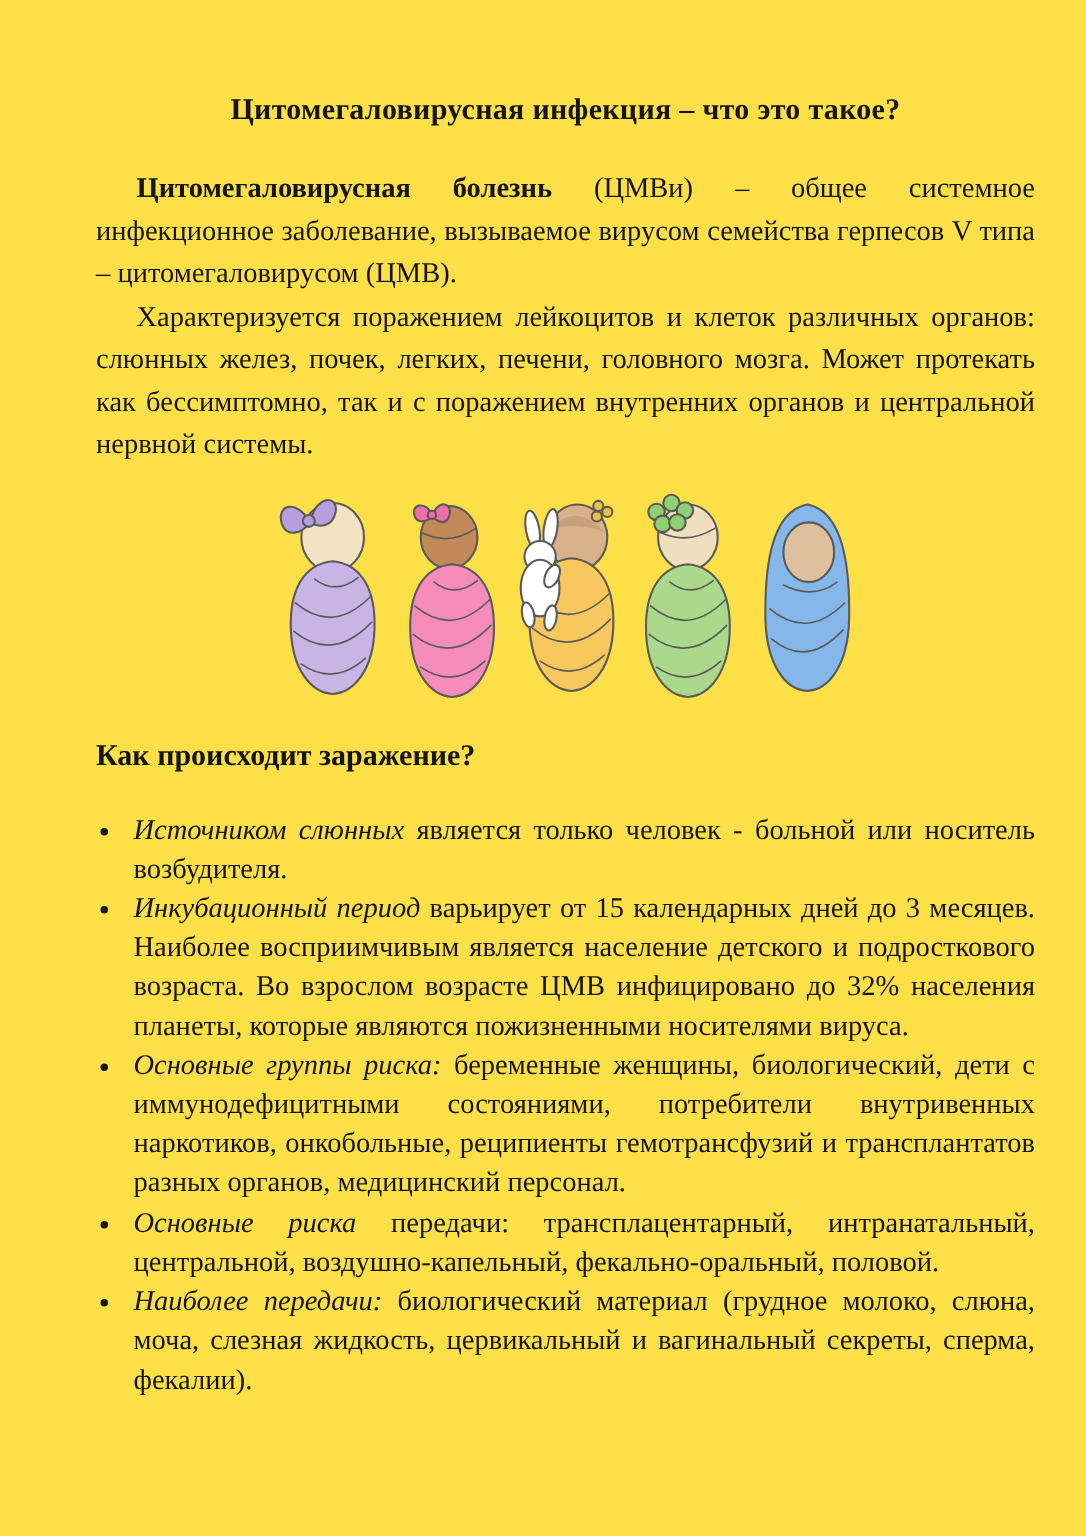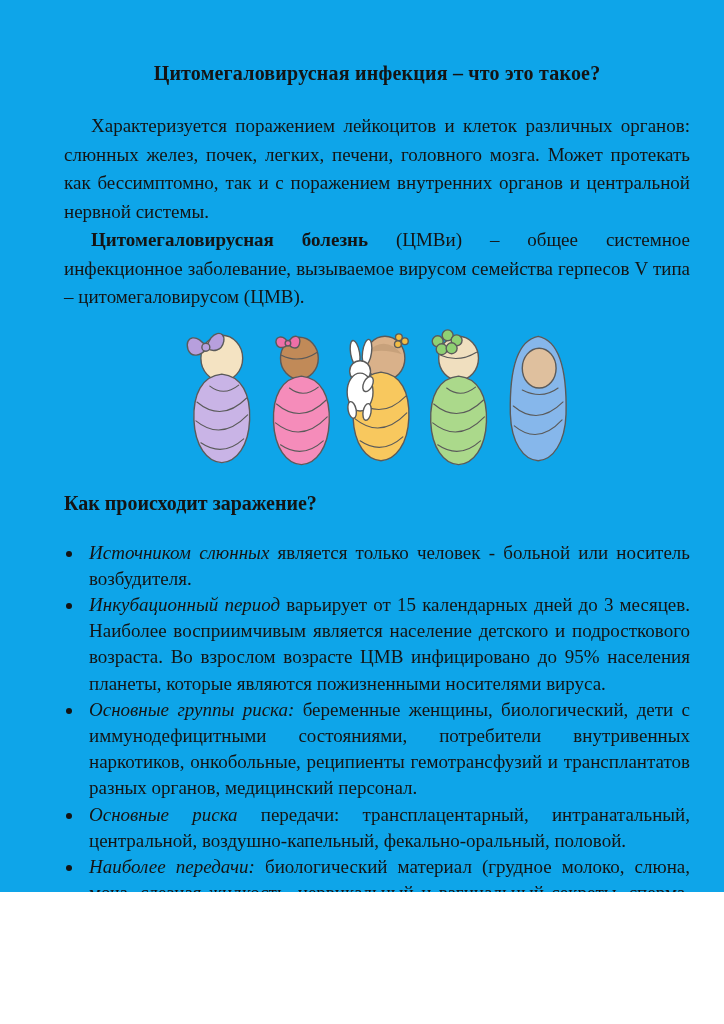--- a/index.html
+++ b/index.html
@@ -1,19 +1,19 @@
 <!DOCTYPE html>
 <html lang="ru"><head>
 <meta charset="utf-8">
 <style>
   html,body{margin:0;padding:0;background:#ffffff;}
   .page{
-    width:724px;height:892px;box-sizing:border-box;
+    width:724px;height:1024px;box-sizing:border-box;
     padding:62px 34px 28px 64px;
-    background:#0ea5e9;color:#141414;
+    background:#fde047;color:#141414;
     font-family:"Liberation Serif","DejaVu Serif",serif;
     overflow:hidden;
   }
   .doc-title{
     font-size:20px;font-weight:bold;text-align:center;
     margin:0 0 27px 0;letter-spacing:0.2px;
   }
   .para{
     font-size:19px;line-height:1.5;text-align:justify;
     text-indent:27px;margin:0;
@@ -33,23 +33,23 @@
   ul.bullets li{padding-left:5px;margin:0;}
   ul.bullets li i{font-style:italic;}
 </style>
 </head>
 <body>
 
 <div class="page">
 
   <h1 class="doc-title">Цитомегаловирусная инфекция – что это такое?</h1>
 
+  <p class="para"><b>Цитомегаловирусная болезнь</b><span> (ЦМВи) – общее системное инфекционное заболевание, вызываемое вирусом семейства герпесов V типа – цитомегаловирусом (ЦМВ).</span></p>
+
   <p class="para">Характеризуется поражением лейкоцитов и клеток различных органов: слюнных желез, почек, легких, печени, головного мозга. Может протекать как бессимптомно, так и с поражением внутренних органов и центральной нервной системы.</p>
-
-  <p class="para"><b>Цитомегаловирусная болезнь</b><span> (ЦМВи) – общее системное инфекционное заболевание, вызываемое вирусом семейства герпесов V типа – цитомегаловирусом (ЦМВ).</span></p>
 
   <div class="figure">
     <svg width="398" height="150" viewBox="0 0 400 150" xmlns="http://www.w3.org/2000/svg">
 
       <g transform="translate(4,2)" stroke="#5a5a5a">
         <ellipse cx="40" cy="32" rx="21" ry="23" fill="#f4e3c2"></ellipse>
         <path d="M25,22 C16,6 2,10 6,23 C9,32 19,30 25,22 Z" fill="#b79fdd"></path>
         <path d="M25,22 C28,4 44,3 42,15 C40,25 31,26 25,22 Z" fill="#b79fdd"></path>
         <circle cx="24" cy="21" r="4" fill="#b79fdd"></circle>
         <path d="M40,48 C20,50 11,68 12,94 C13,120 25,136 40,137 C55,136 67,120 68,94 C69,68 60,50 40,48 Z" fill="#c9b4e6"></path>
@@ -100,19 +100,19 @@
         <ellipse cx="41" cy="44" rx="17" ry="20" fill="#dfc09e"></ellipse>
         <path class="fold" d="M15,82 Q40,103 65,78 M16,102 Q40,122 64,96 M24,66 Q44,76 60,64"></path>
       </g>
     </svg>
   </div>
 
   <h2 class="section-title">Как происходит заражение?</h2>
 
   <ul class="bullets">
     <li><i>Источником слюнных</i><span> является только человек - больной или носитель возбудителя.</span></li>
-    <li><i>Инкубационный период</i><span> варьирует от 15 календарных дней до 3 месяцев. Наиболее восприимчивым является население детского и подросткового возраста. Во взрослом возрасте ЦМВ инфицировано до 95% населения планеты, которые являются пожизненными носителями вируса.</span></li>
+    <li><i>Инкубационный период</i><span> варьирует от 15 календарных дней до 3 месяцев. Наиболее восприимчивым является население детского и подросткового возраста. Во взрослом возрасте ЦМВ инфицировано до 32% населения планеты, которые являются пожизненными носителями вируса.</span></li>
     <li><i>Основные группы риска:</i><span> беременные женщины, биологический, дети с иммунодефицитными состояниями, потребители внутривенных наркотиков, онкобольные, реципиенты гемотрансфузий и трансплантатов разных органов, медицинский персонал.</span></li>
     <li><i>Основные риска</i><span> передачи: трансплацентарный, интранатальный, центральной, воздушно-капельный, фекально-оральный, половой.</span></li>
     <li><i>Наиболее передачи:</i><span> биологический материал (грудное молоко, слюна, моча, слезная жидкость, цервикальный и вагинальный секреты, сперма, фекалии).</span></li>
   </ul>
 
 </div>
 
 </body></html>

